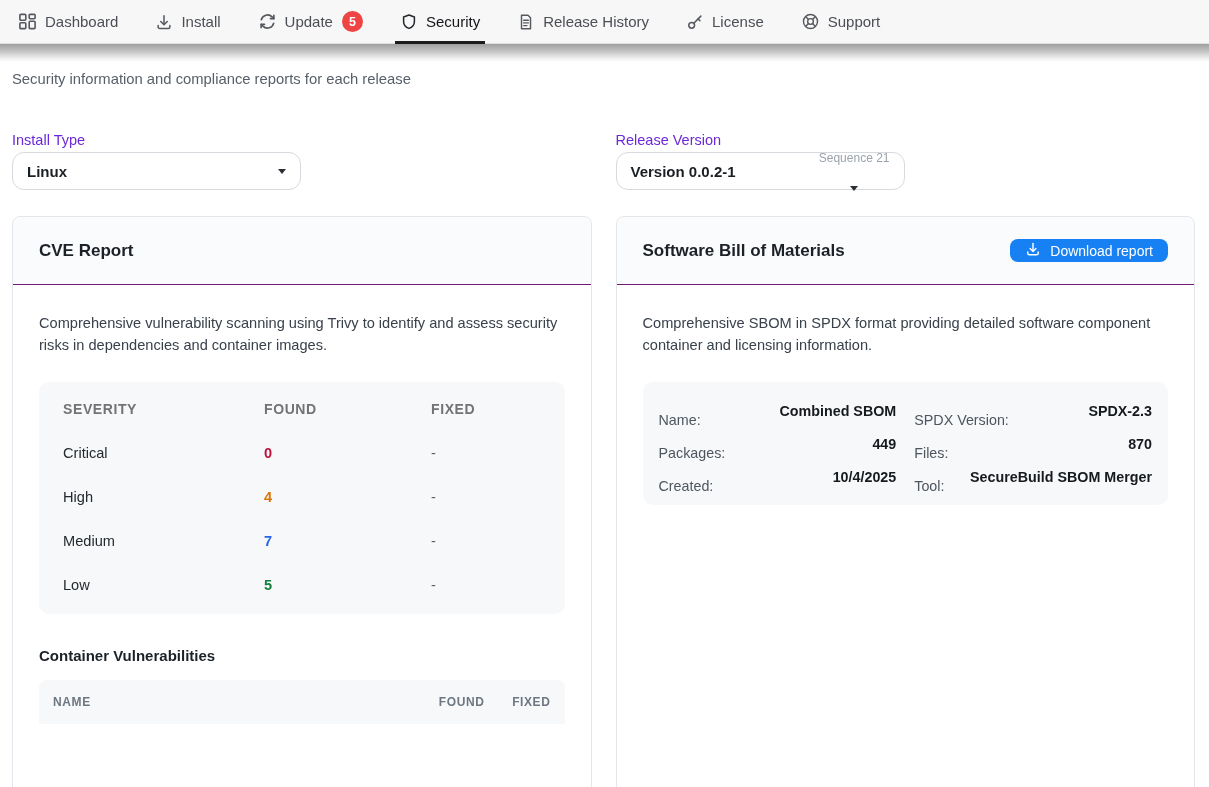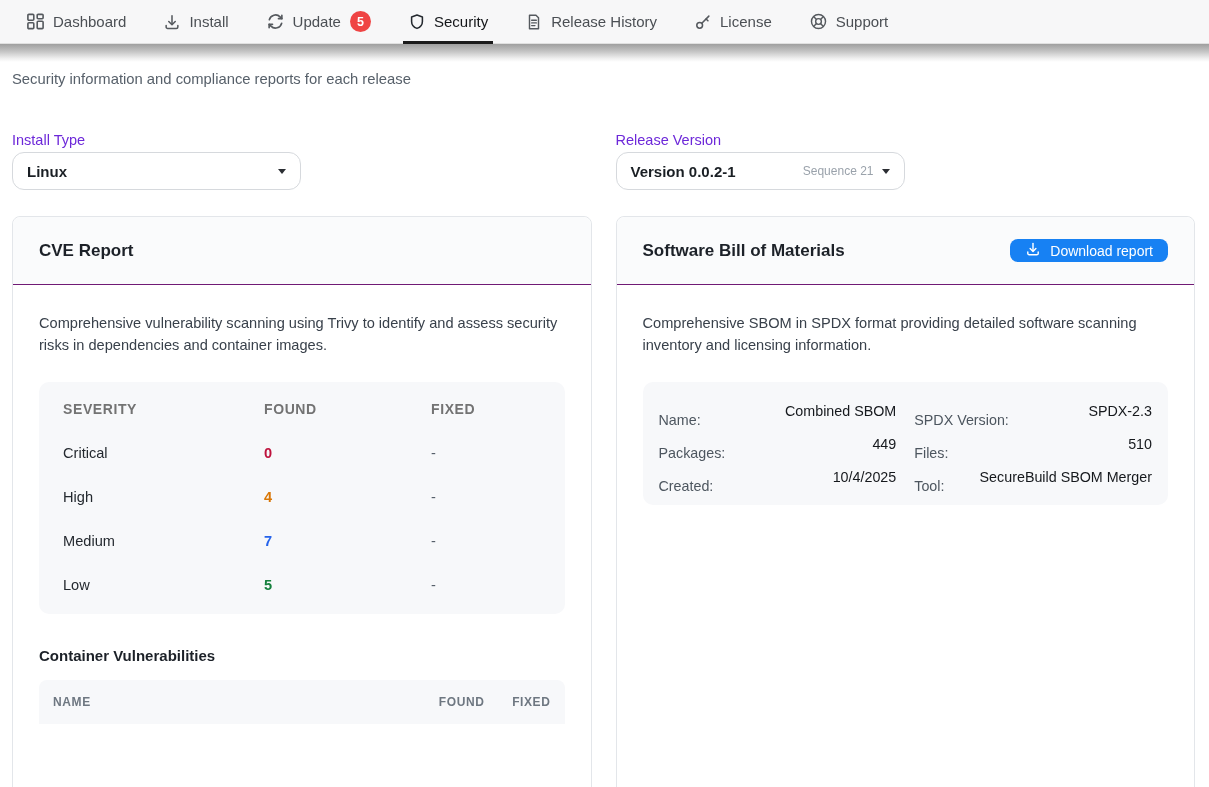--- a/index.html
+++ b/index.html
@@ -10,21 +10,21 @@
     color: #24292f;
   }
 
   
   .topnav {
     height: 44px;
     background: #f7f7f8;
     border-bottom: 1px solid #e0e0e0;
     display: flex;
     align-items: center;
-    padding: 0 26px;
+    padding: 0 18px;
     gap: 37px;
   }
   .nav-item {
     display: flex;
     align-items: center;
     gap: 8px;
     height: 44px;
     color: #4b4f54;
     font-size: 15px;
     cursor: pointer;
@@ -91,21 +91,21 @@
     cursor: pointer;
   }
   .select-value { font-size: 15px; font-weight: 700; color: #1a1f24; }
   .caret {
     width: 0; height: 0;
     border-left: 4.5px solid transparent;
     border-right: 4.5px solid transparent;
     border-top: 5.5px solid #2b2e33;
     display: inline-block;
   }
-  .seq-group { display: flex; align-items: center; gap: 8px; }
+  .seq-group { display: flex; align-items: center; gap: 21px; flex-direction: column; }
   .seq-text { font-size: 12px; color: #9aa2ab; }
 
   
   .cards {
     display: grid;
     grid-template-columns: 1fr 1fr;
     gap: 24px;
     margin-top: 26px;
     align-items: start;
   }
@@ -205,21 +205,21 @@
     gap: 18px;
   }
   .sbom-cell {
     height: 33px;
     display: flex;
     align-items: center;
     justify-content: space-between;
     gap: 10px;
   }
   .sbom-label { font-size: 14.3px; color: #4d565f; white-space: nowrap; margin-top: 18px; }
-  .sbom-value { font-size: 14.3px; font-weight: 400; color: #16191d; text-align: right; white-space: nowrap; }
+  .sbom-value { font-size: 14.3px; font-weight: 700; color: #16191d; text-align: right; white-space: nowrap; }
 </style>
 </head>
 <body>
 
 <nav class="topnav">
   <div class="nav-item">
     <span>
       <svg width="19" height="19" viewBox="0 0 20 20" fill="none" stroke="#55595e" stroke-width="1.7">
         <rect x="2" y="2.5" width="6.2" height="6.2" rx="1"></rect>
         <rect x="11.8" y="2.5" width="6.2" height="4.6" rx="1"></rect>
@@ -380,41 +380,41 @@
             <svg width="16" height="16" viewBox="0 0 20 20" fill="none" stroke="#ffffff" stroke-width="1.8" stroke-linecap="round" stroke-linejoin="round">
               <path d="M10 3v9"></path>
                 <path d="M6.4 9.4 10 13l3.6-3.6"></path>
               <path d="M3.5 13.8v1.7a1.7 1.7 0 0 0 1.7 1.7h9.6a1.7 1.7 0 0 0 1.7-1.7v-1.7"></path>
             </svg>
           </span>
           <span>Download report</span>
         </button>
       </div>
       <div class="card-body">
-        <p class="card-desc">Comprehensive SBOM in SPDX format providing detailed software scanning inventory and licensing information.</p>
+        <p class="card-desc">Comprehensive SBOM in SPDX format providing detailed software component container and licensing information.</p>
 
         <div class="sbom-details">
           <div class="sbom-row">
             <div class="sbom-cell">
               <span class="sbom-label">Name:</span>
               <span class="sbom-value">Combined SBOM</span>
             </div>
             <div class="sbom-cell">
               <span class="sbom-label">SPDX Version:</span>
               <span class="sbom-value">SPDX-2.3</span>
             </div>
           </div>
           <div class="sbom-row">
             <div class="sbom-cell">
               <span class="sbom-label">Packages:</span>
               <span class="sbom-value">449</span>
             </div>
             <div class="sbom-cell">
               <span class="sbom-label">Files:</span>
-              <span class="sbom-value">510</span>
+              <span class="sbom-value">870</span>
             </div>
           </div>
           <div class="sbom-row">
             <div class="sbom-cell">
               <span class="sbom-label">Created:</span>
               <span class="sbom-value">10/4/2025</span>
             </div>
             <div class="sbom-cell">
               <span class="sbom-label">Tool:</span>
               <span class="sbom-value">SecureBuild SBOM Merger</span>

